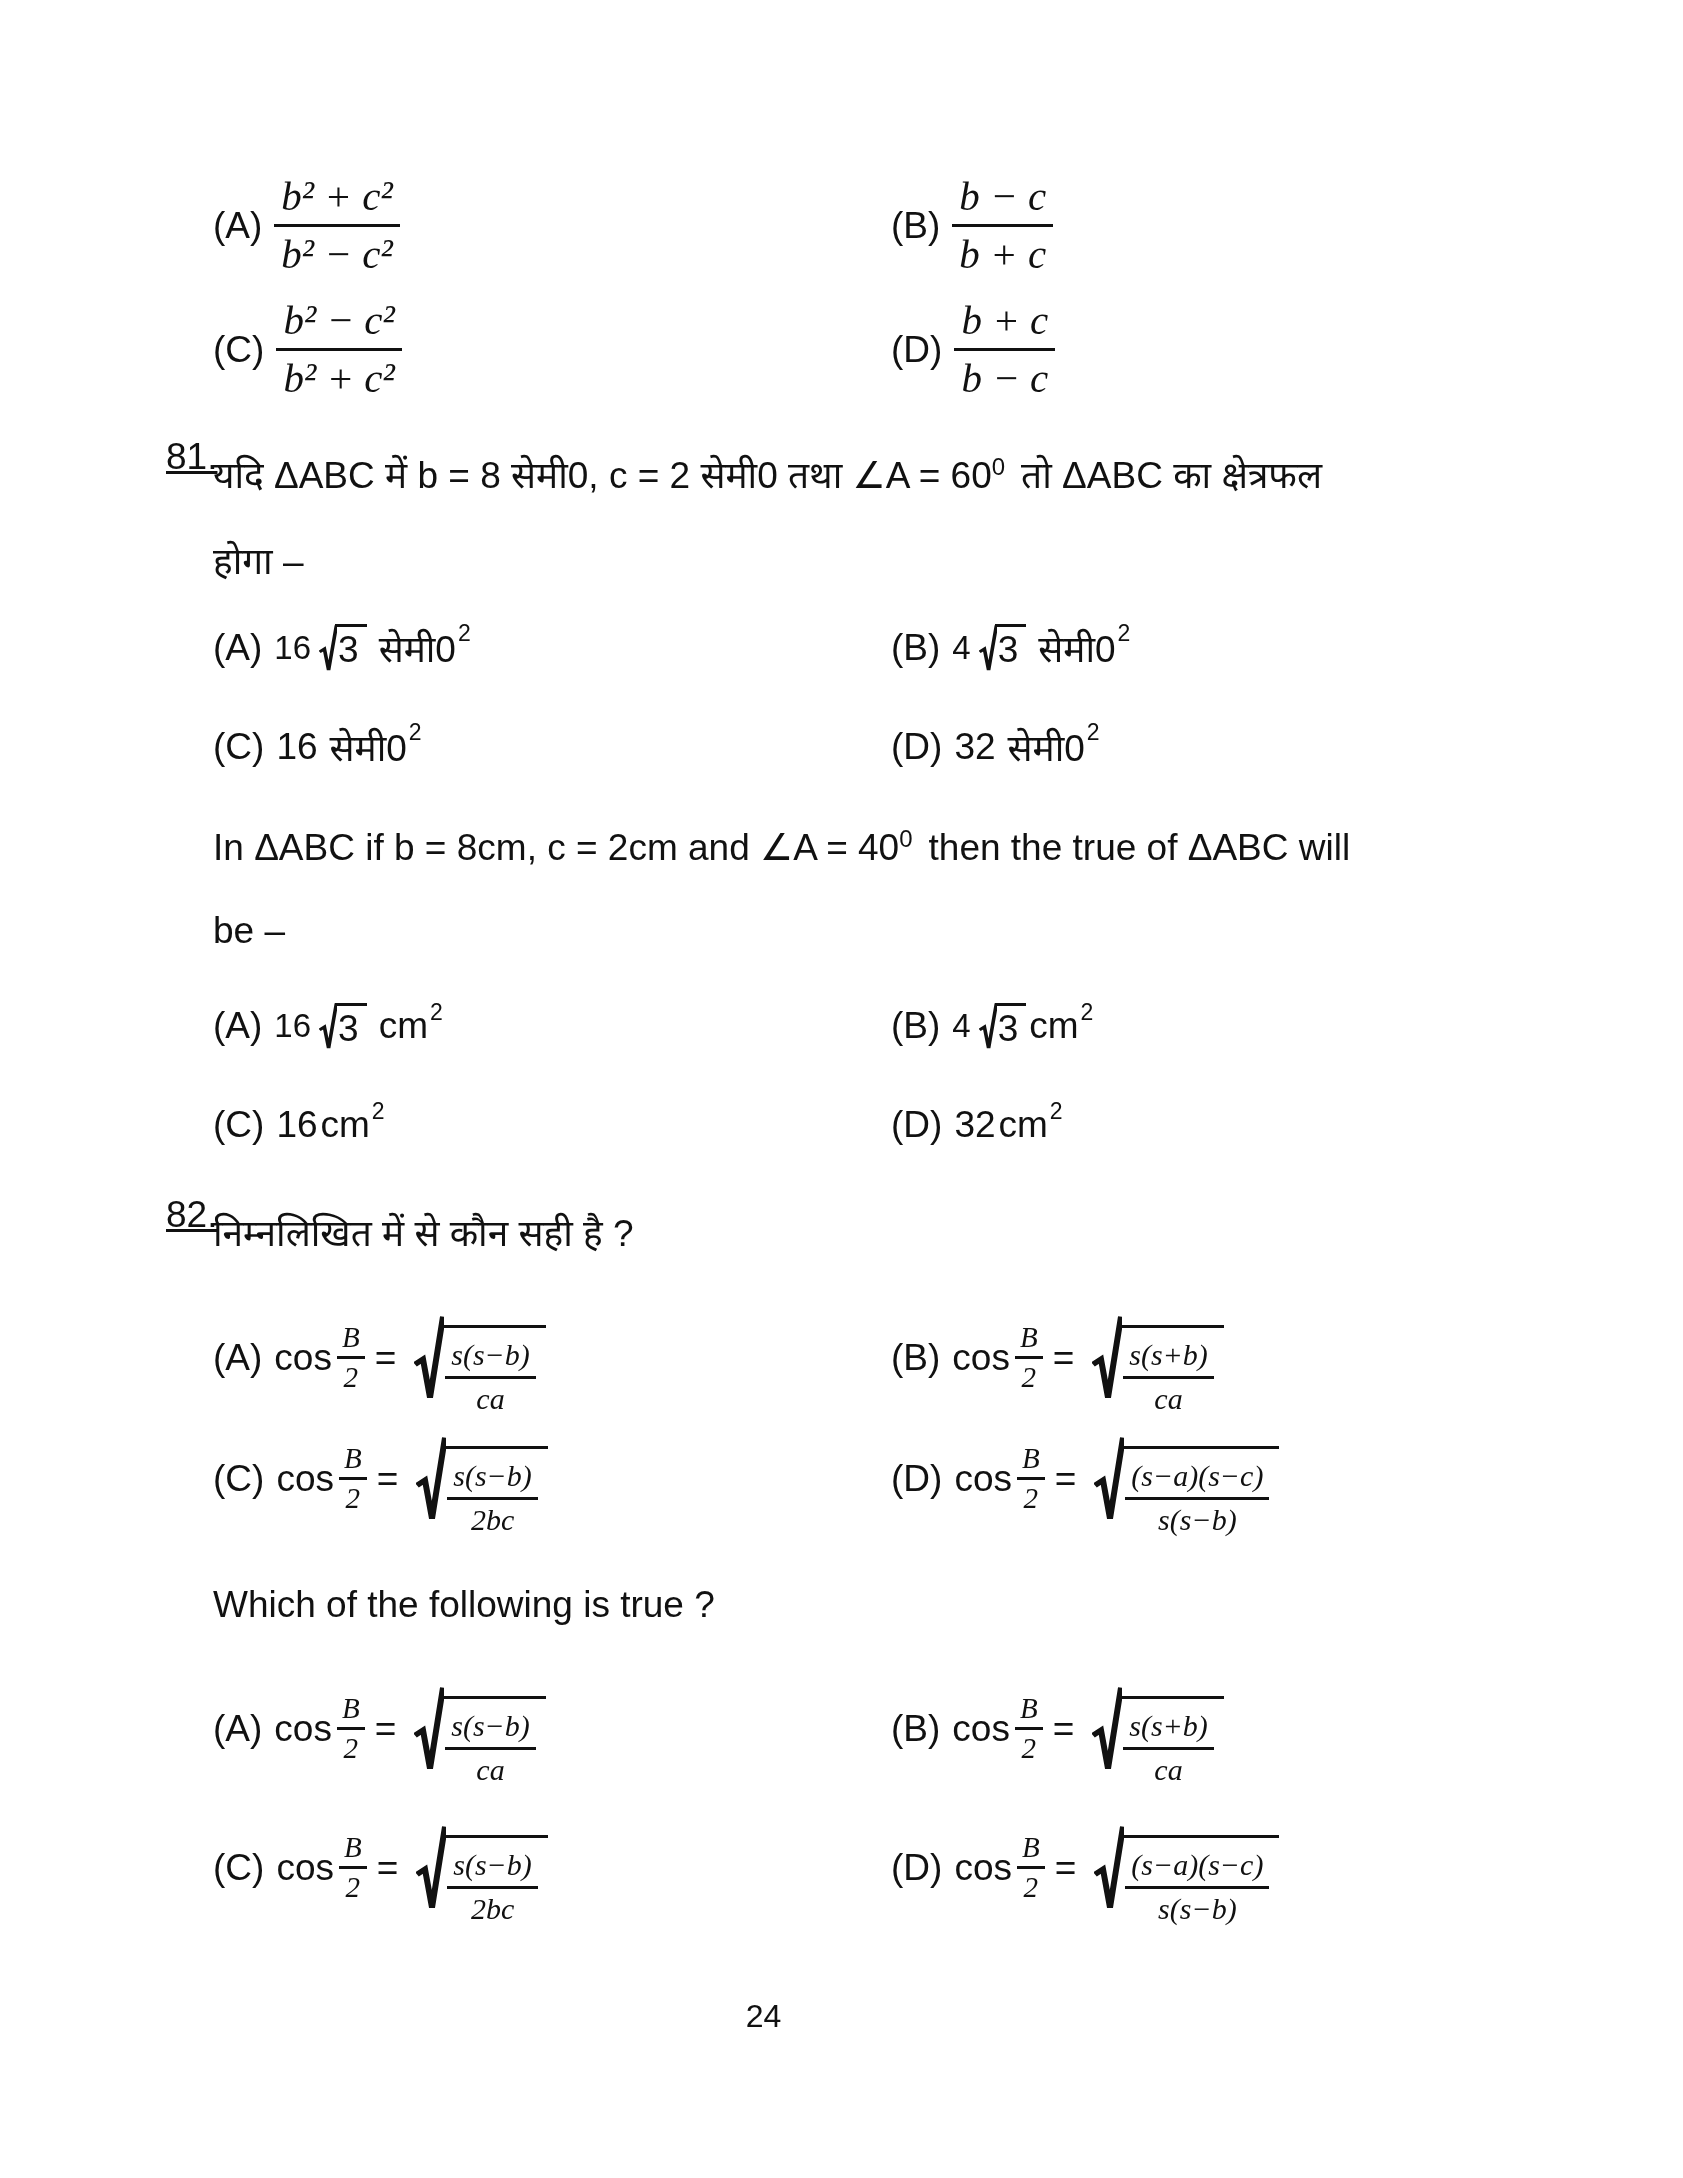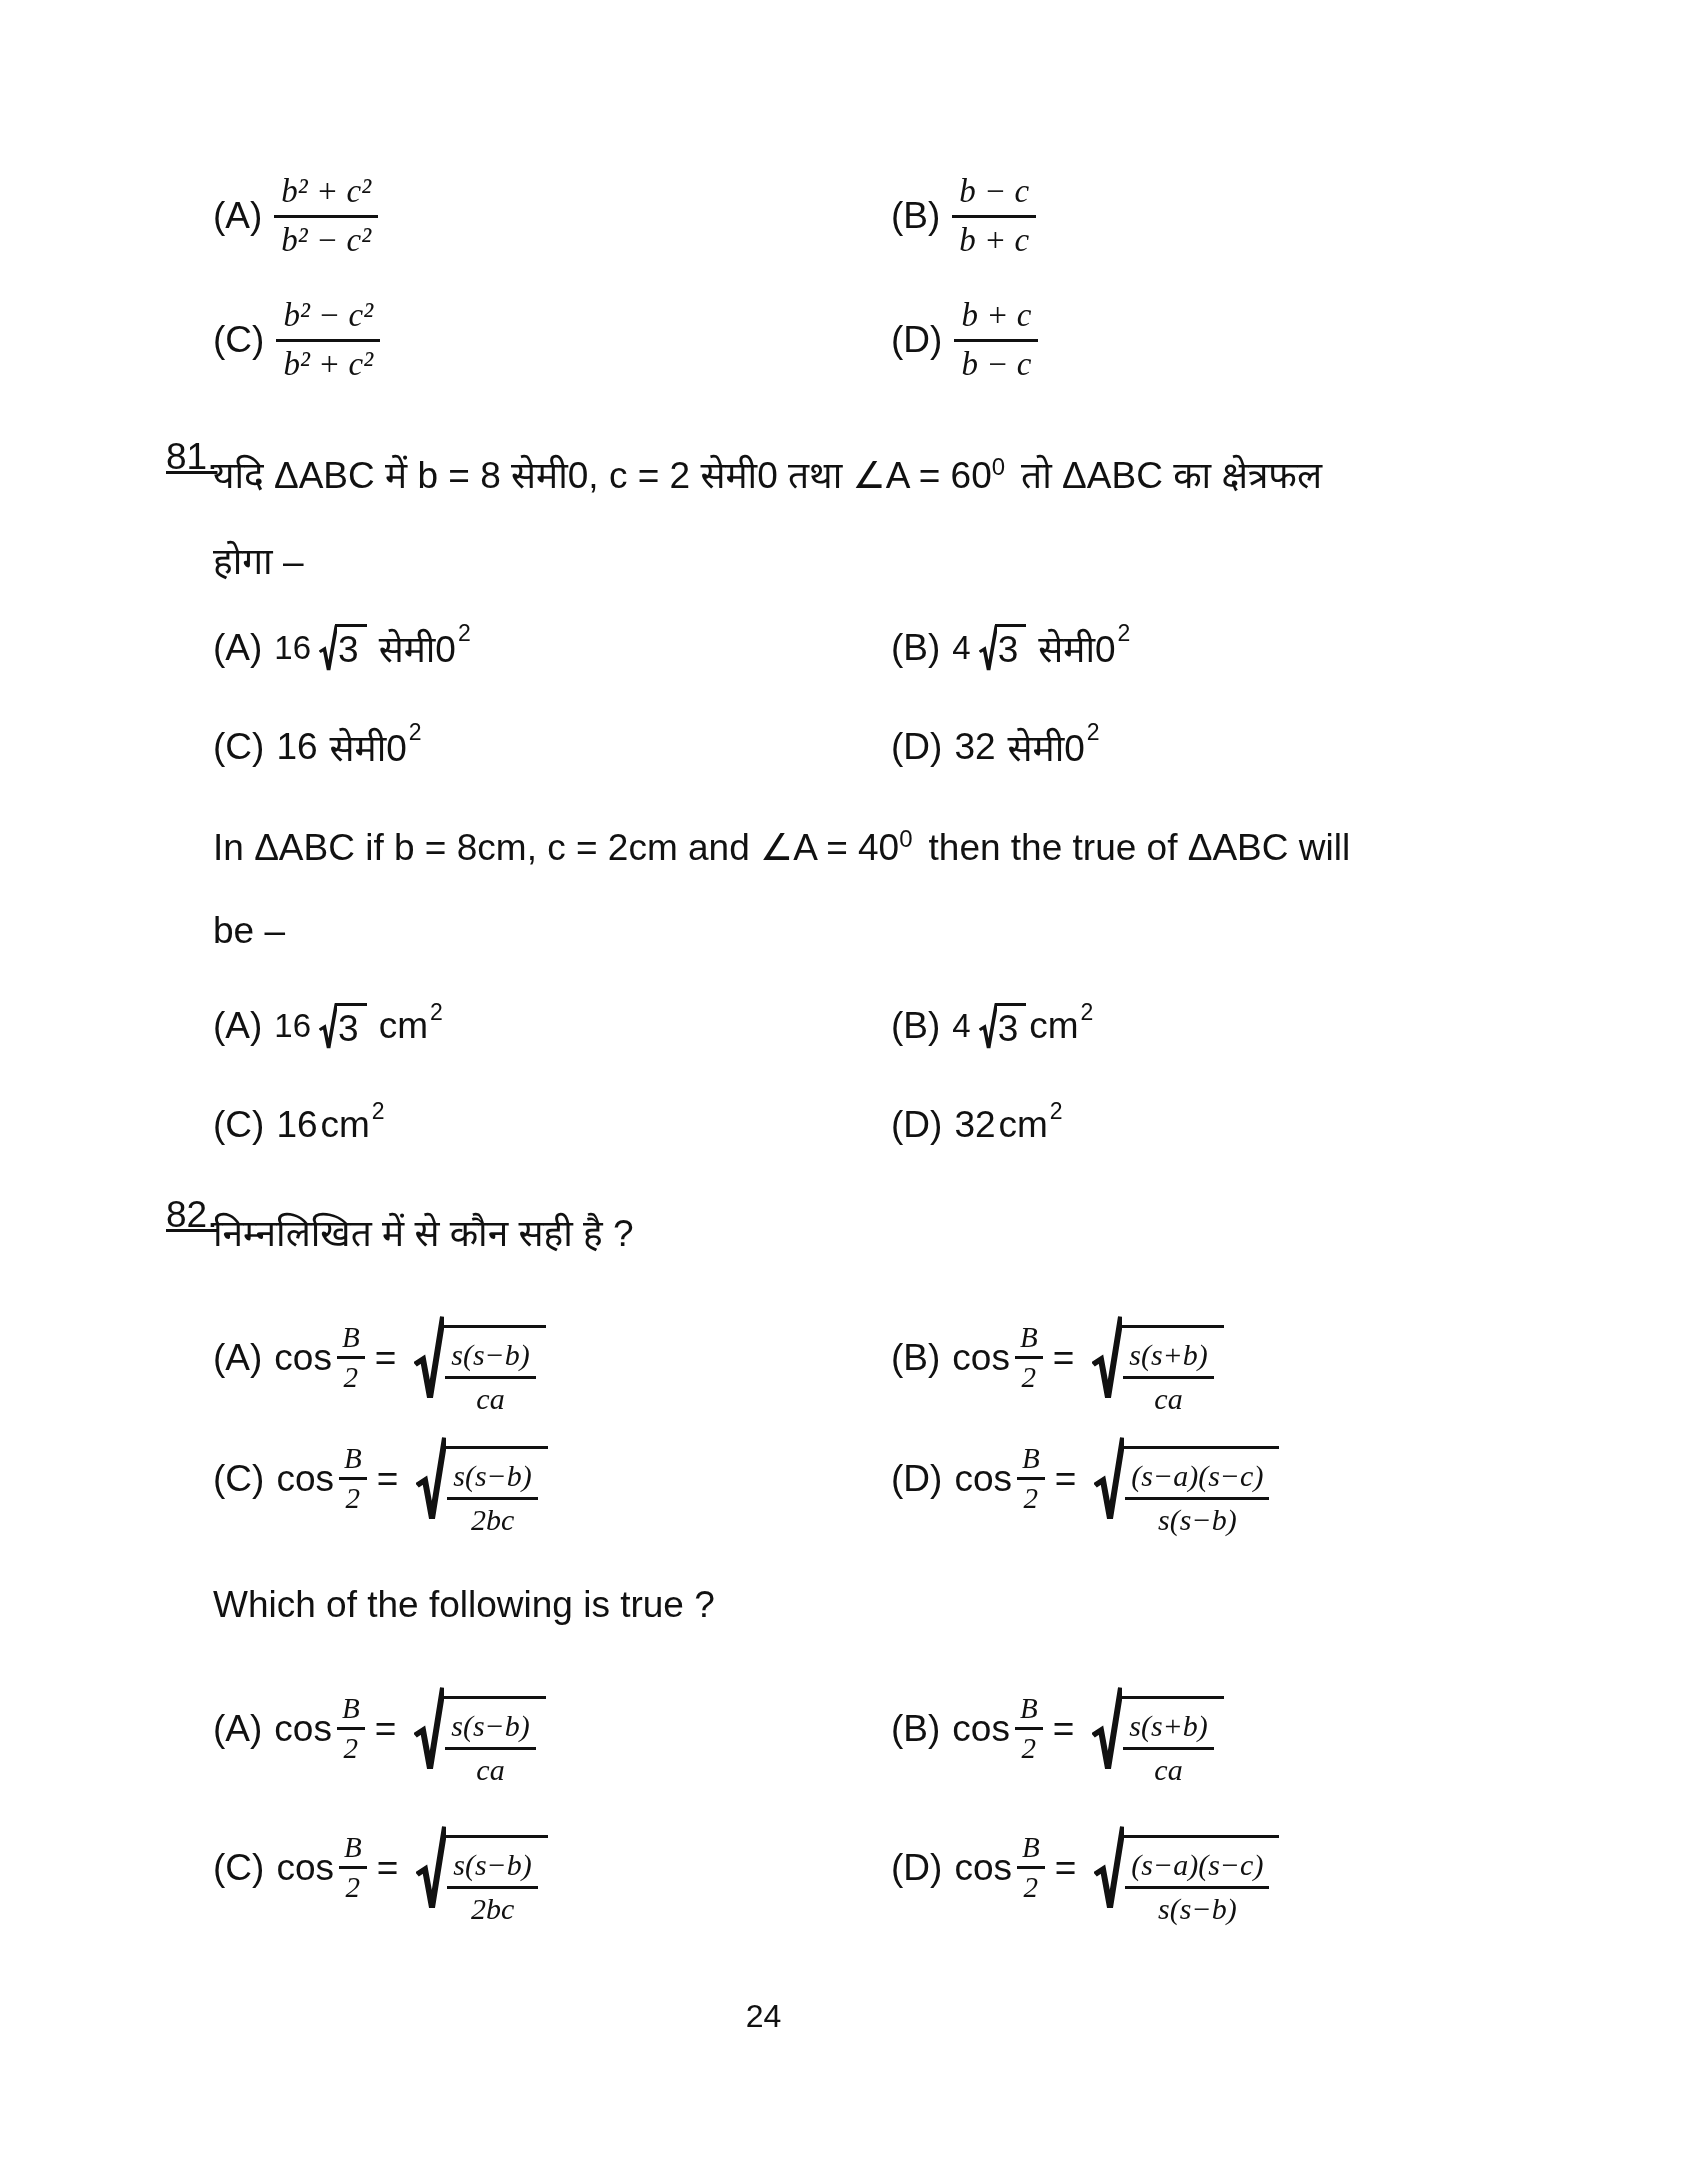--- a/index.html
+++ b/index.html
@@ -15,21 +15,21 @@
   .optL { position:absolute; left:213px; top:0; }
   .optR { position:absolute; left:891px; top:0; }
   .opt { display:inline-flex; align-items:center; }
   .opt-label { margin-right:12px; }
   .part2 { margin-left:16px; }
 
   
   .frac {
     display:inline-flex; flex-direction:column; align-items:center; text-align:center;
     font-family:"Liberation Serif","DejaVu Serif",serif; font-style:italic;
-    font-size:33px; line-height:1.15;
+    font-size:41px; line-height:1.15;
   }
   .frac .num { border-bottom:3px solid #111; padding:0 7px 4px 7px; }
   .frac .den { padding-top:4px; }
   .frac.tiny { font-size:29px; margin:0 6px 0 2px; }
   .frac.tiny .num { padding:0 5px 2px 5px; border-bottom-width:3px; }
   .frac.tiny .den { padding-top:2px; }
   .frac.inroot { font-size:30px; }
   .frac.inroot .num { padding:0 6px 3px 6px; }
   .frac.inroot .den { padding-top:3px; }
 

